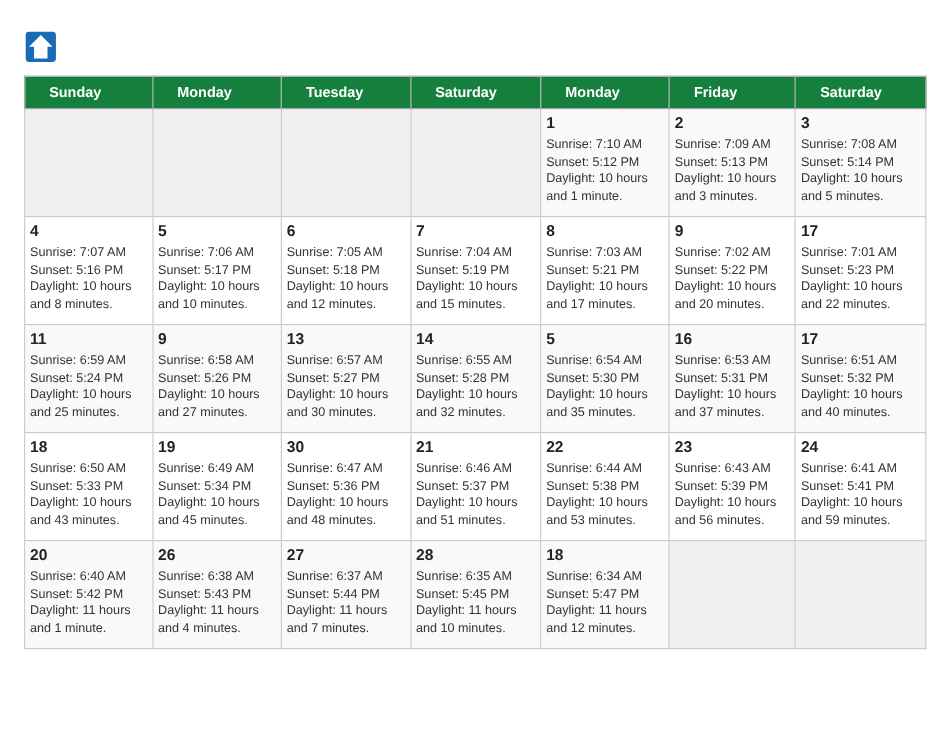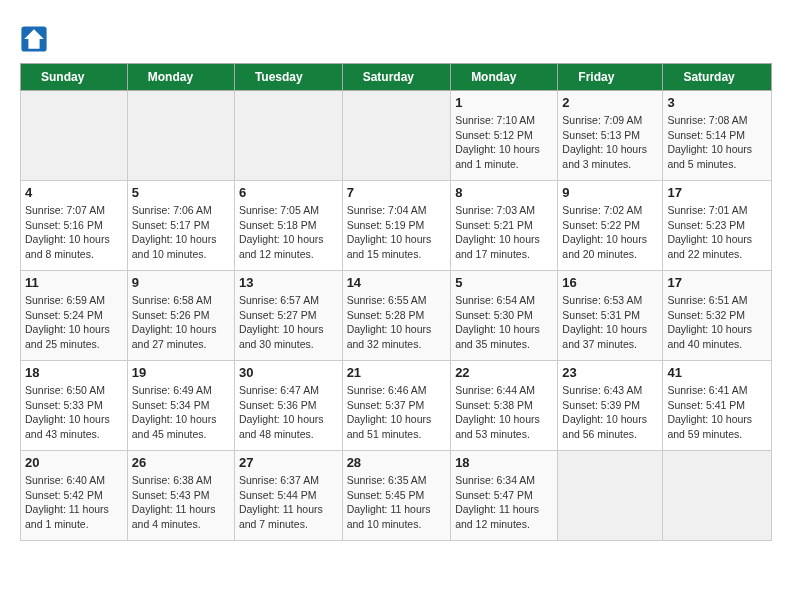--- a/index.html
+++ b/index.html
@@ -267,21 +267,21 @@
             Sunrise: 6:44 AM<br>Sunset: 5:38 PM<br>Daylight: 10 hours and 53 minutes.
           </div>
         </td>
         <td>
           <div class="day-number">23</div>
           <div class="day-info">
             Sunrise: 6:43 AM<br>Sunset: 5:39 PM<br>Daylight: 10 hours and 56 minutes.
           </div>
         </td>
         <td>
-          <div class="day-number">41</div>
+          <div class="day-number">24</div>
           <div class="day-info">
             Sunrise: 6:41 AM<br>Sunset: 5:41 PM<br>Daylight: 10 hours and 59 minutes.
           </div>
         </td>
       </tr>
       <tr>
         <td>
           <div class="day-number">20</div>
           <div class="day-info">
             Sunrise: 6:40 AM<br>Sunset: 5:42 PM<br>Daylight: 11 hours and 1 minute.

